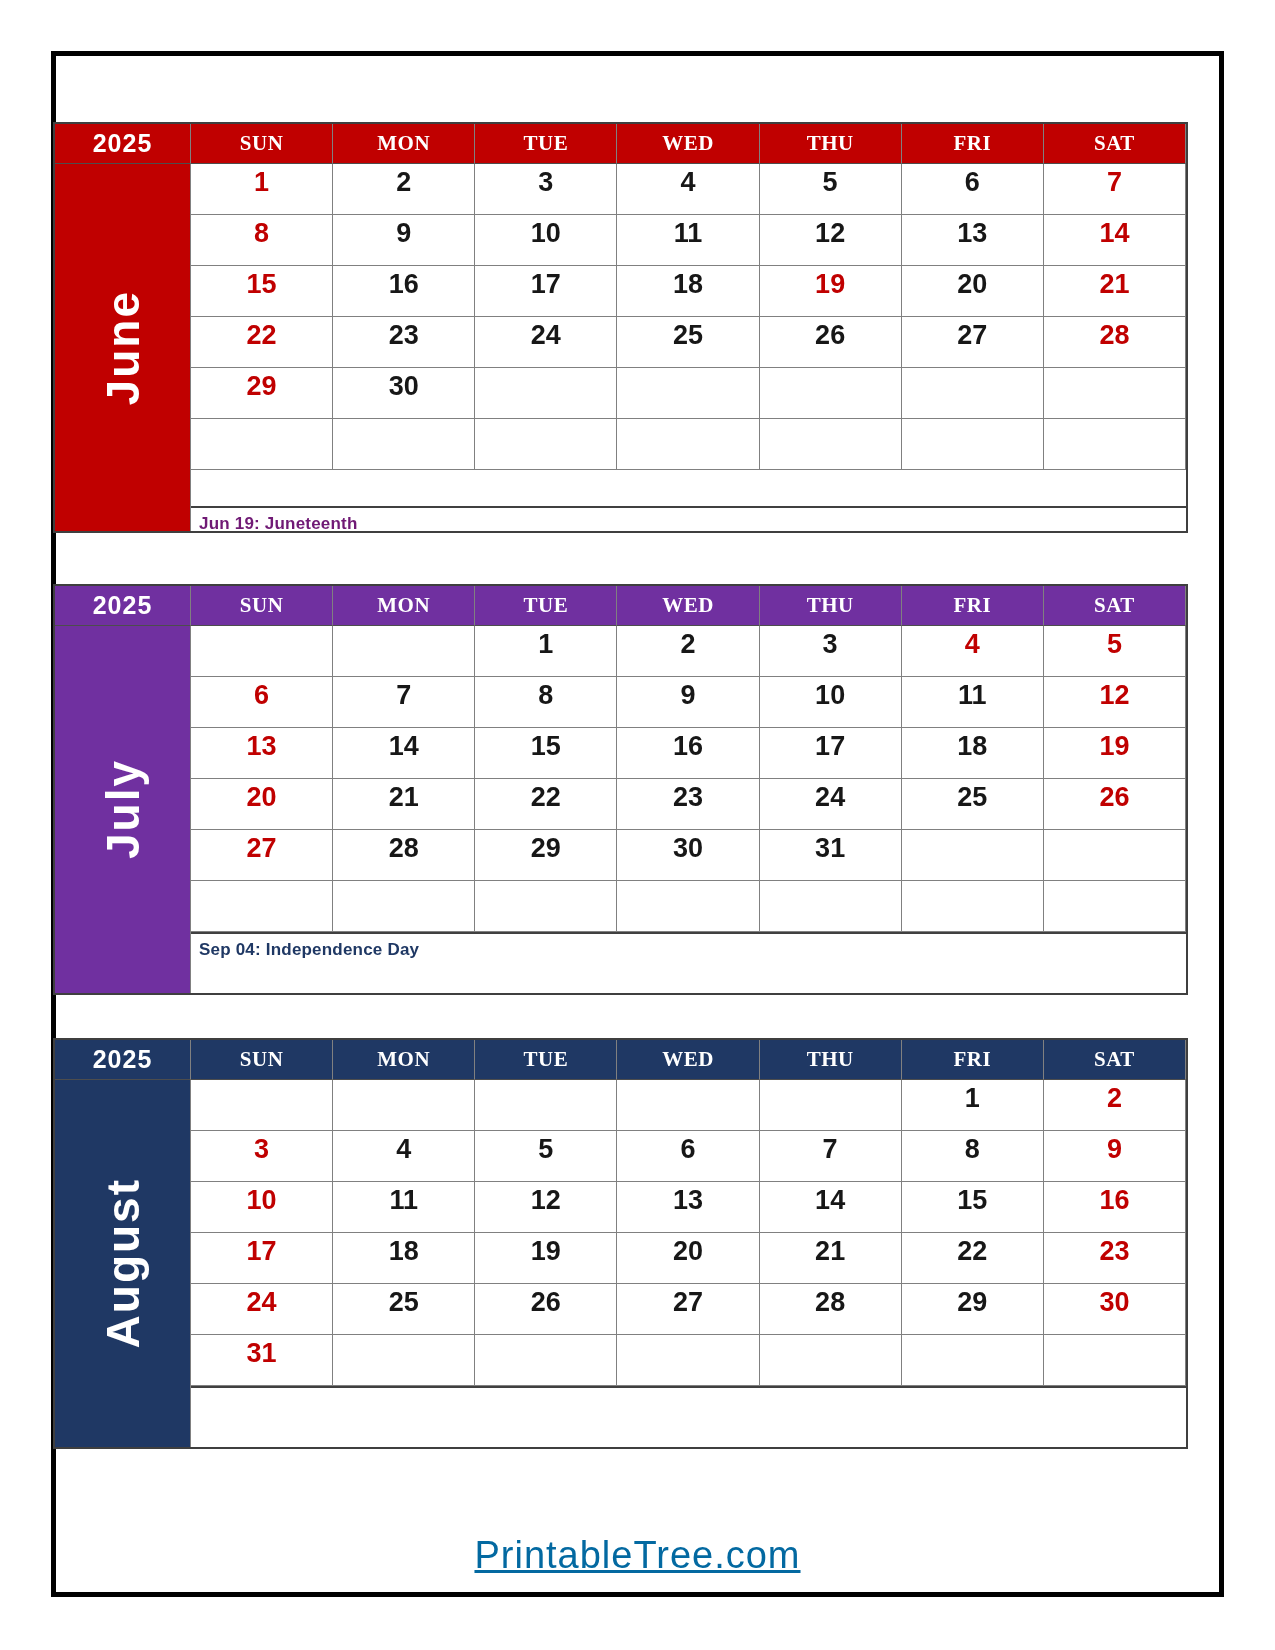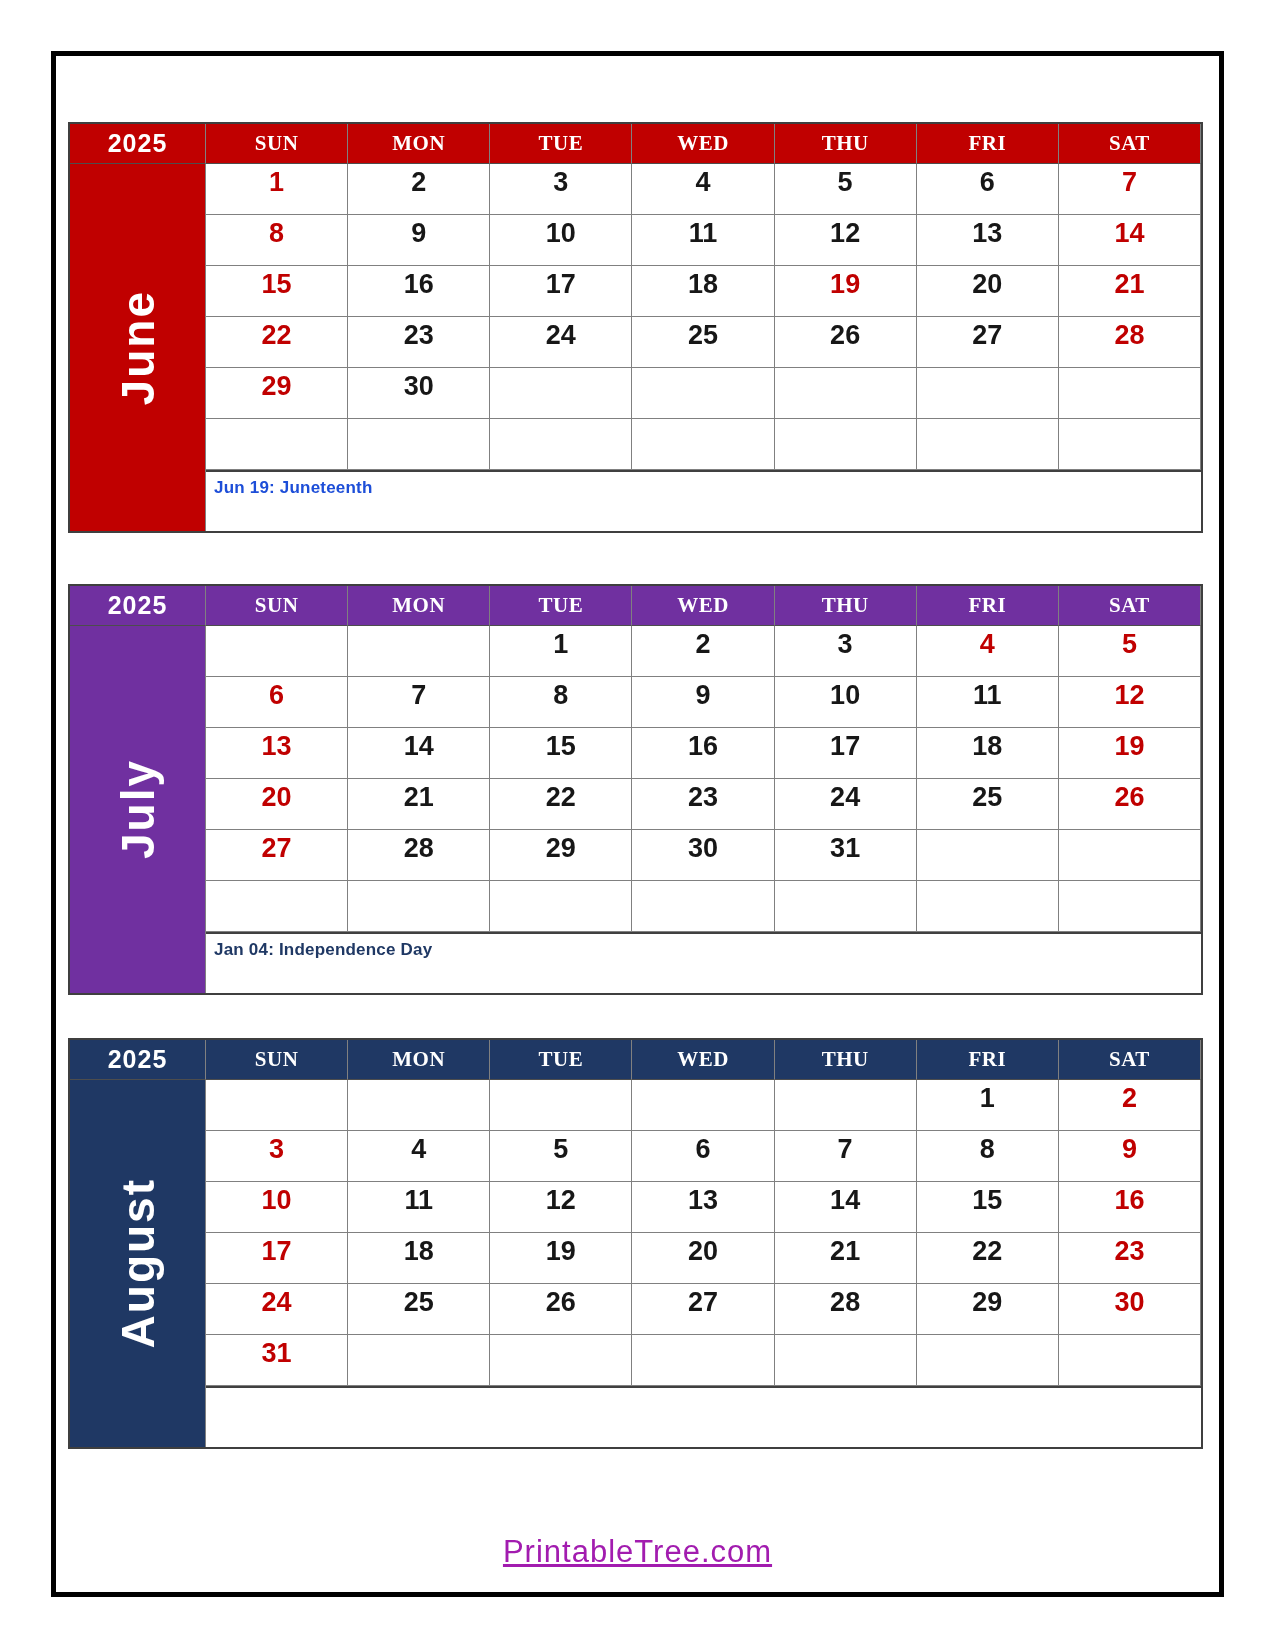--- a/index.html
+++ b/index.html
@@ -20,21 +20,21 @@
     left: 51px;
     top: 51px;
     width: 1173px;
     height: 1546px;
     border: 5px solid #000000;
     box-sizing: border-box;
   }
   #months { position: absolute; left: 0; top: 0; width: 100%; height: 100%; }
   .month {
     position: absolute;
-    left: 68px;
+    left: 53px;
     width: 1135px;
     display: grid;
     grid-template-columns: 136px repeat(7, 1fr);
     grid-template-rows: 40px repeat(6, 51px) 61px;
     border: 2px solid #3f3f3f;
     box-sizing: border-box;
     background: #ffffff;
   }
   .month:nth-child(1) { top: 122px; }
   .month:nth-child(2) { top: 584px; }
@@ -108,23 +108,23 @@
     background: #ffffff;
   }
   .footer {
     position: absolute;
     left: 0;
     top: 1534px;
     width: 1275px;
     text-align: center;
   }
   .footer a {
-    font-size: 31px;
+    font-size: 38px;
     letter-spacing: 1px;
-    color: #a21caf;
+    color: #0369a1;
     text-decoration: underline;
     font-weight: normal;
   }
 </style>
 </head>
 <body>
 
 <div class="page">
   <div class="page-border"></div>
   <div id="months">
@@ -175,21 +175,21 @@
         <div class="cell date-cell"></div>
         <div class="cell date-cell"></div>
         <div class="cell date-cell"></div>
         <div class="cell date-cell"></div>
         <div class="cell date-cell"></div>
         <div class="cell date-cell"></div>
         <div class="cell date-cell"></div>
         <div class="cell date-cell"></div>
         <div class="cell date-cell"></div>
         <div class="cell date-cell"></div>
-        <div class="note-cell" style="color: #1d4ed8;">Jun 19: Juneteenth</div>
+        <div class="note-cell" style="color: #701a75; margin-top: 36px;">Jun 19: Juneteenth</div>
       </section>
       <section class="month" style="--accent: #7030a0;">
         <div class="cell year-cell">2025</div>
         <div class="cell dow-cell">SUN</div>
         <div class="cell dow-cell">MON</div>
         <div class="cell dow-cell">TUE</div>
         <div class="cell dow-cell">WED</div>
         <div class="cell dow-cell">THU</div>
         <div class="cell dow-cell">FRI</div>
         <div class="cell dow-cell">SAT</div>
@@ -231,21 +231,21 @@
         <div class="cell date-cell">31</div>
         <div class="cell date-cell"></div>
         <div class="cell date-cell"></div>
         <div class="cell date-cell"></div>
         <div class="cell date-cell"></div>
         <div class="cell date-cell"></div>
         <div class="cell date-cell"></div>
         <div class="cell date-cell"></div>
         <div class="cell date-cell"></div>
         <div class="cell date-cell"></div>
-        <div class="note-cell" style="color: rgb(31, 56, 100);">Jan 04: Independence Day</div>
+        <div class="note-cell" style="color: rgb(31, 56, 100);">Sep 04: Independence Day</div>
       </section>
       <section class="month" style="--accent: #1f3864;">
         <div class="cell year-cell">2025</div>
         <div class="cell dow-cell">SUN</div>
         <div class="cell dow-cell">MON</div>
         <div class="cell dow-cell">TUE</div>
         <div class="cell dow-cell">WED</div>
         <div class="cell dow-cell">THU</div>
         <div class="cell dow-cell">FRI</div>
         <div class="cell dow-cell">SAT</div>

